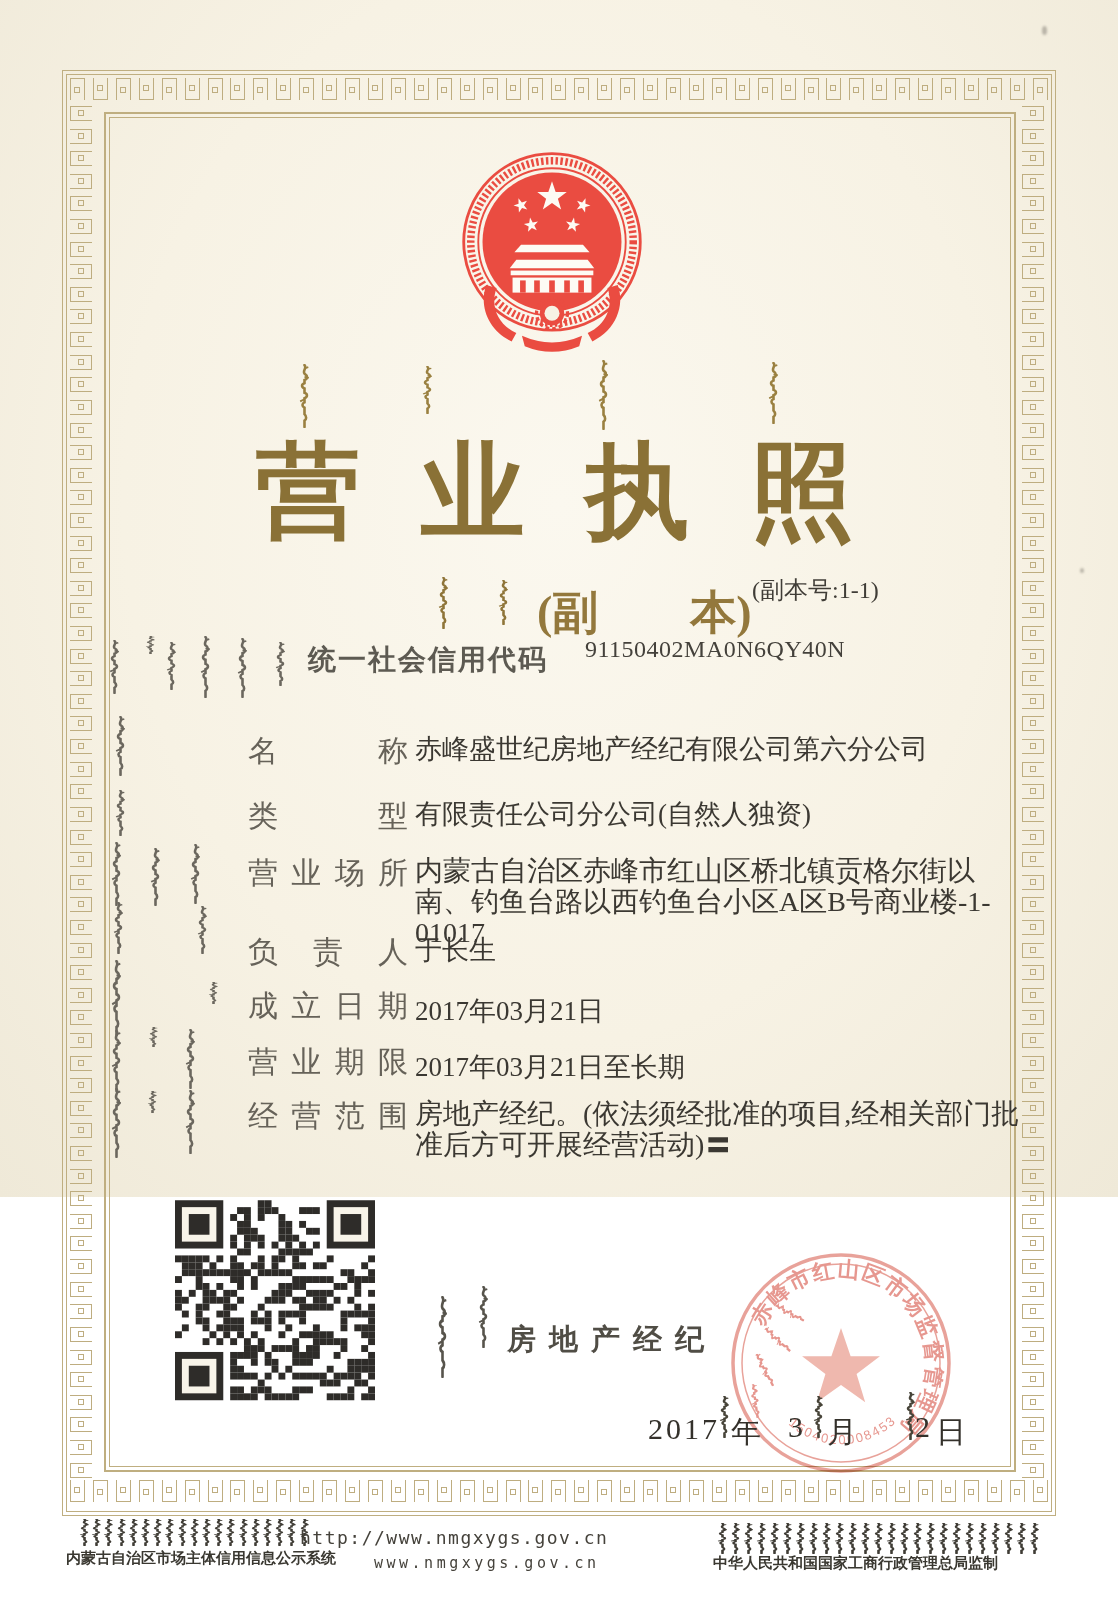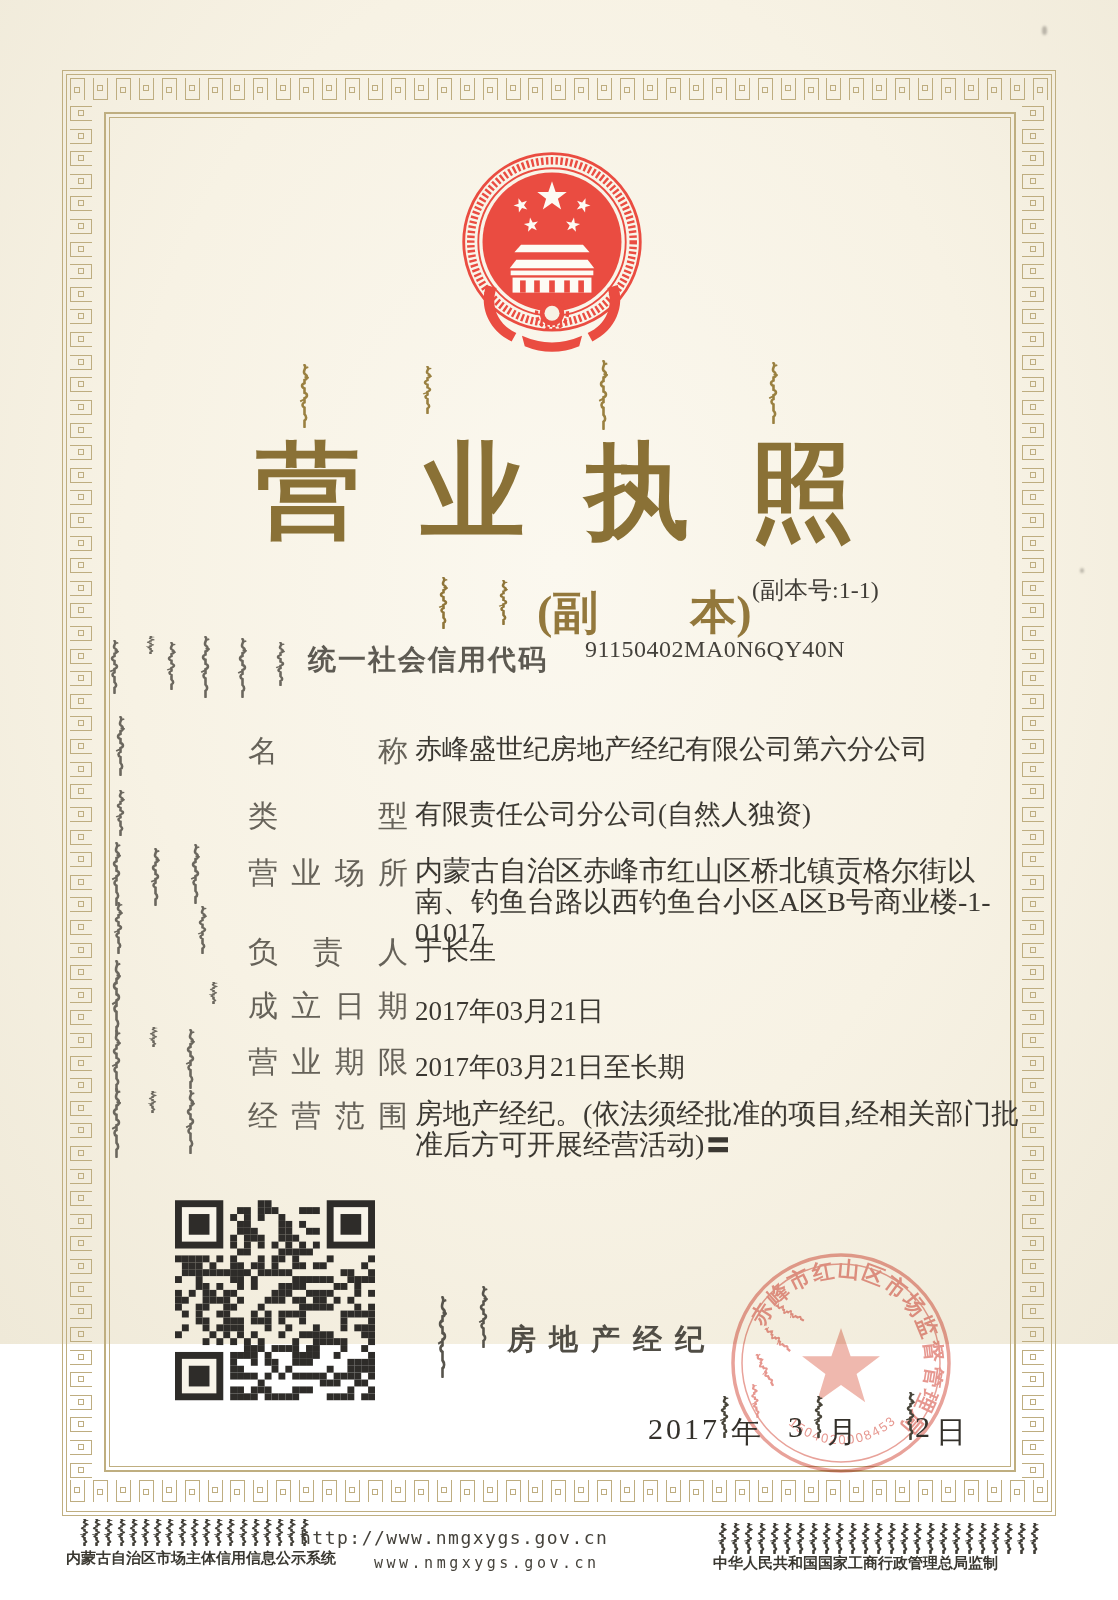--- a/index.html
+++ b/index.html
@@ -1,18 +1,18 @@
 <!DOCTYPE html>
 <html><head>
 <meta charset="utf-8">
 <style>
   html,body{margin:0;padding:0;}
   body{width:1118px;height:1600px;overflow:hidden;
        font-family:"Liberation Sans","DejaVu Sans",sans-serif;}
-  .page{position:relative;width:1118px;height:1344px;
+  .page{position:relative;width:1118px;height:1197px;
         background:radial-gradient(ellipse at 50% 42%, #fbf8ef 0%, #f7f2e4 55%, #efe9d8 100%);}
   
   .ln{position:absolute;box-sizing:border-box;border:1.5px solid #bfae80;}
   .band{position:absolute;display:flex;justify-content:space-between;}
   .band.vert{flex-direction:column;}
   .hk{box-sizing:border-box;width:15px;height:22px;border:1.7px solid #bead80;position:relative;flex:none;}
   .hk::after{content:"";position:absolute;box-sizing:border-box;width:6px;height:6px;border:1.6px solid #bead80;left:3px;}
   .hk-u{border-top:none}.hk-u::after{top:7px;}
   .hk-d{border-bottom:none}.hk-d::after{bottom:7px;}
   .hkv{width:22px;height:15px;}

